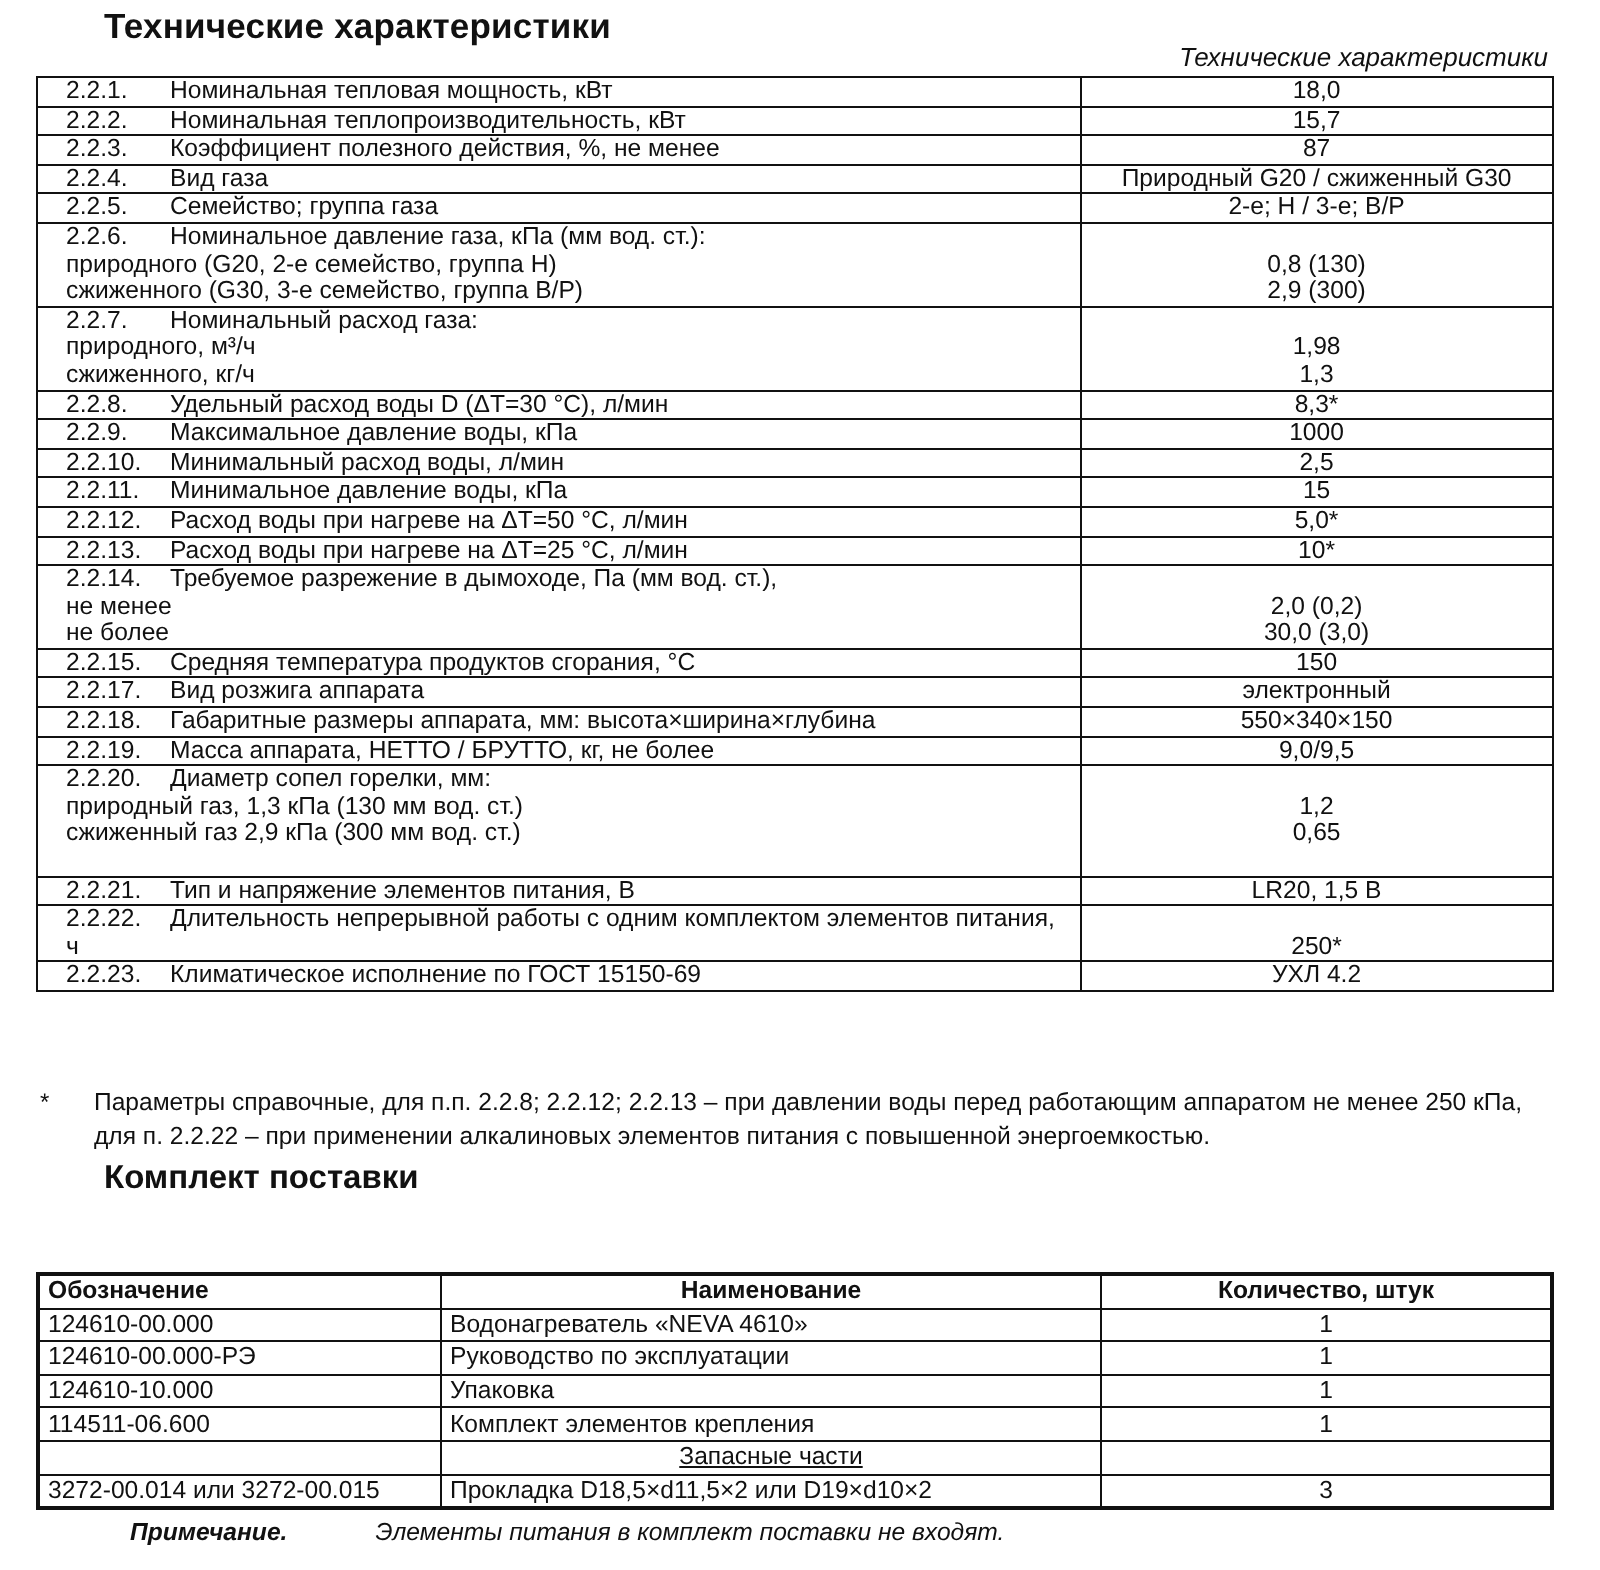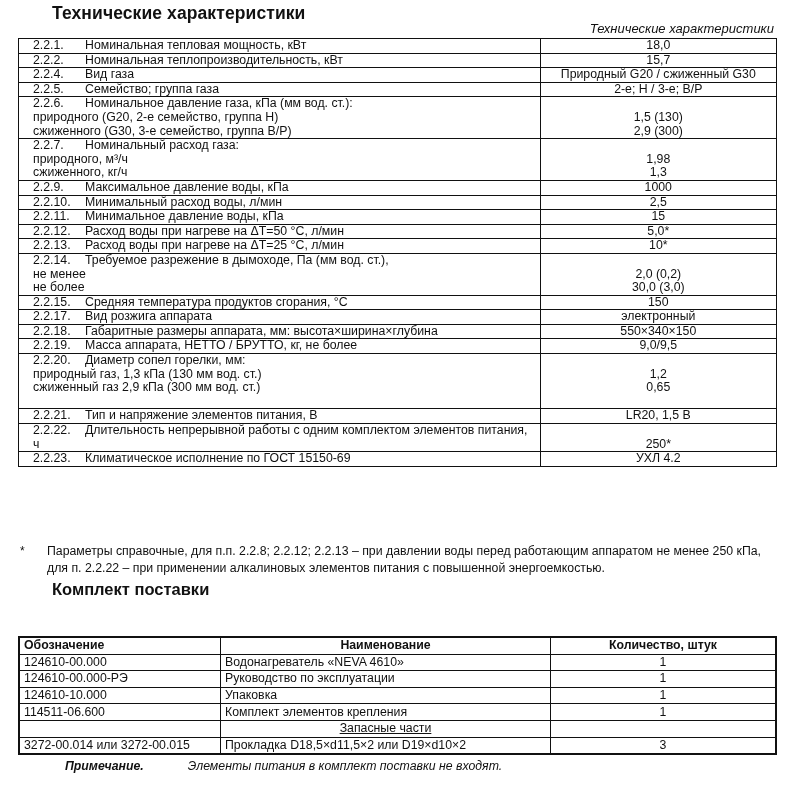--- a/index.html
+++ b/index.html
@@ -69,43 +69,55 @@
           <span class="sub">18,0</span>
         </td>
       </tr>
       <tr>
         <td class="lbl"><span class="num">2.2.2.</span><span>Номинальная теплопроизводительность, кВт</span></td>
         <td class="val">
           <span class="sub">15,7</span>
         </td>
       </tr>
       <tr>
+        <td class="lbl"><span class="num">2.2.3.</span><span>Коэффициент полезного действия, %, не менее</span></td>
+        <td class="val">
+          <span class="sub">87</span>
+        </td>
+      </tr>
+      <tr>
         <td class="lbl"><span class="num">2.2.4.</span><span>Вид газа</span></td>
         <td class="val">
           <span class="sub">Природный G20 / сжиженный G30</span>
         </td>
       </tr>
       <tr>
         <td class="lbl"><span class="num">2.2.5.</span><span>Семейство; группа газа</span></td>
         <td class="val">
           <span class="sub">2-е; H / 3-е; B/P</span>
         </td>
       </tr>
       <tr>
         <td class="lbl"><span class="num">2.2.6.</span><span>Номинальное давление газа, кПа (мм вод. ст.):</span><span class="sub">природного (G20, 2-е семейство, группа H)</span><span class="sub">сжиженного (G30, 3-е семейство, группа B/P)</span></td>
         <td class="val">
-          <span class="sub">1,5 (130)</span>
+          <span class="sub">0,8 (130)</span>
           <span class="sub">2,9 (300)</span>
         </td>
       </tr>
       <tr>
         <td class="lbl"><span class="num">2.2.7.</span><span>Номинальный расход газа:</span><span class="sub">природного, м³/ч</span><span class="sub">сжиженного, кг/ч</span></td>
         <td class="val">
           <span class="sub">1,98</span>
           <span class="sub">1,3</span>
+        </td>
+      </tr>
+      <tr>
+        <td class="lbl"><span class="num">2.2.8.</span><span>Удельный расход воды D (ΔT=30 °C), л/мин</span></td>
+        <td class="val">
+          <span class="sub">8,3*</span>
         </td>
       </tr>
       <tr>
         <td class="lbl"><span class="num">2.2.9.</span><span>Максимальное давление воды, кПа</span></td>
         <td class="val">
           <span class="sub">1000</span>
         </td>
       </tr>
       <tr>
         <td class="lbl"><span class="num">2.2.10.</span><span>Минимальный расход воды, л/мин</span></td>

